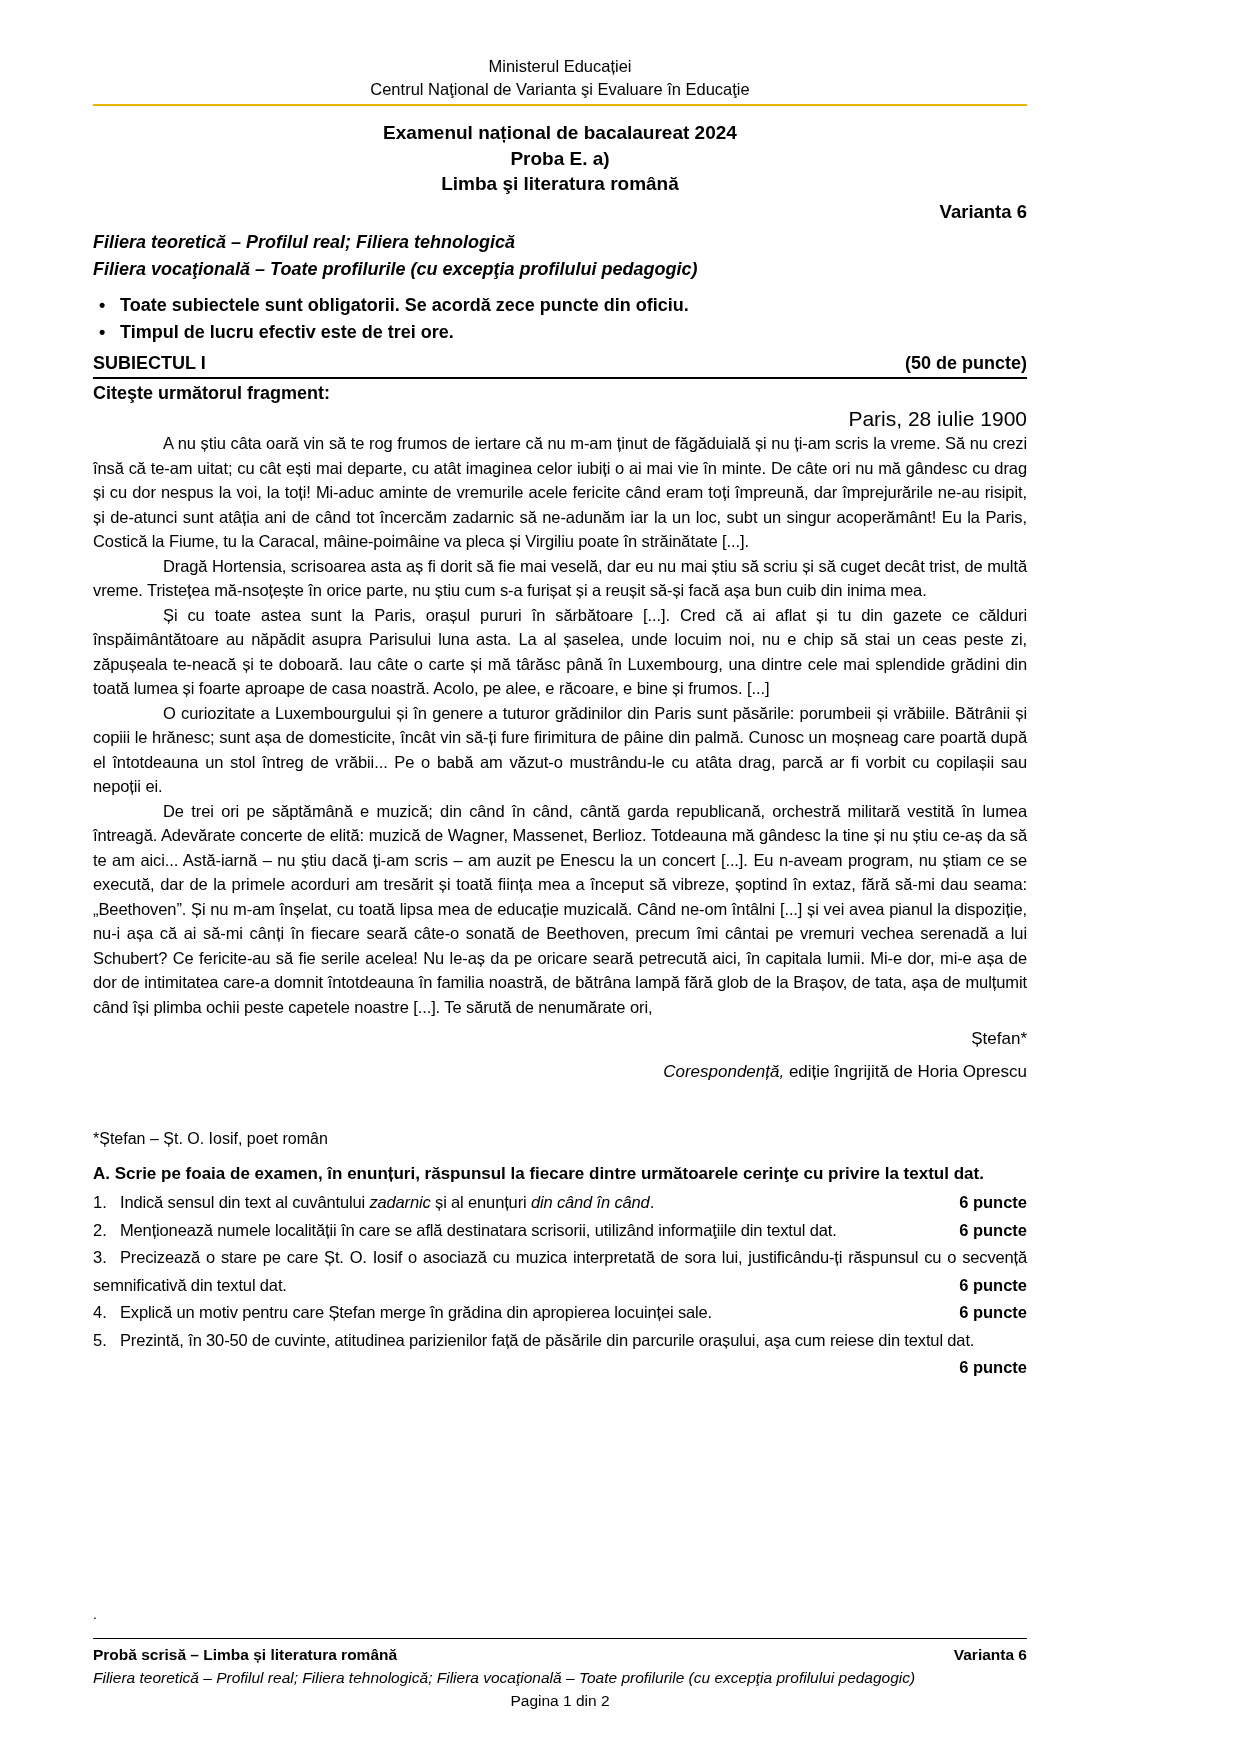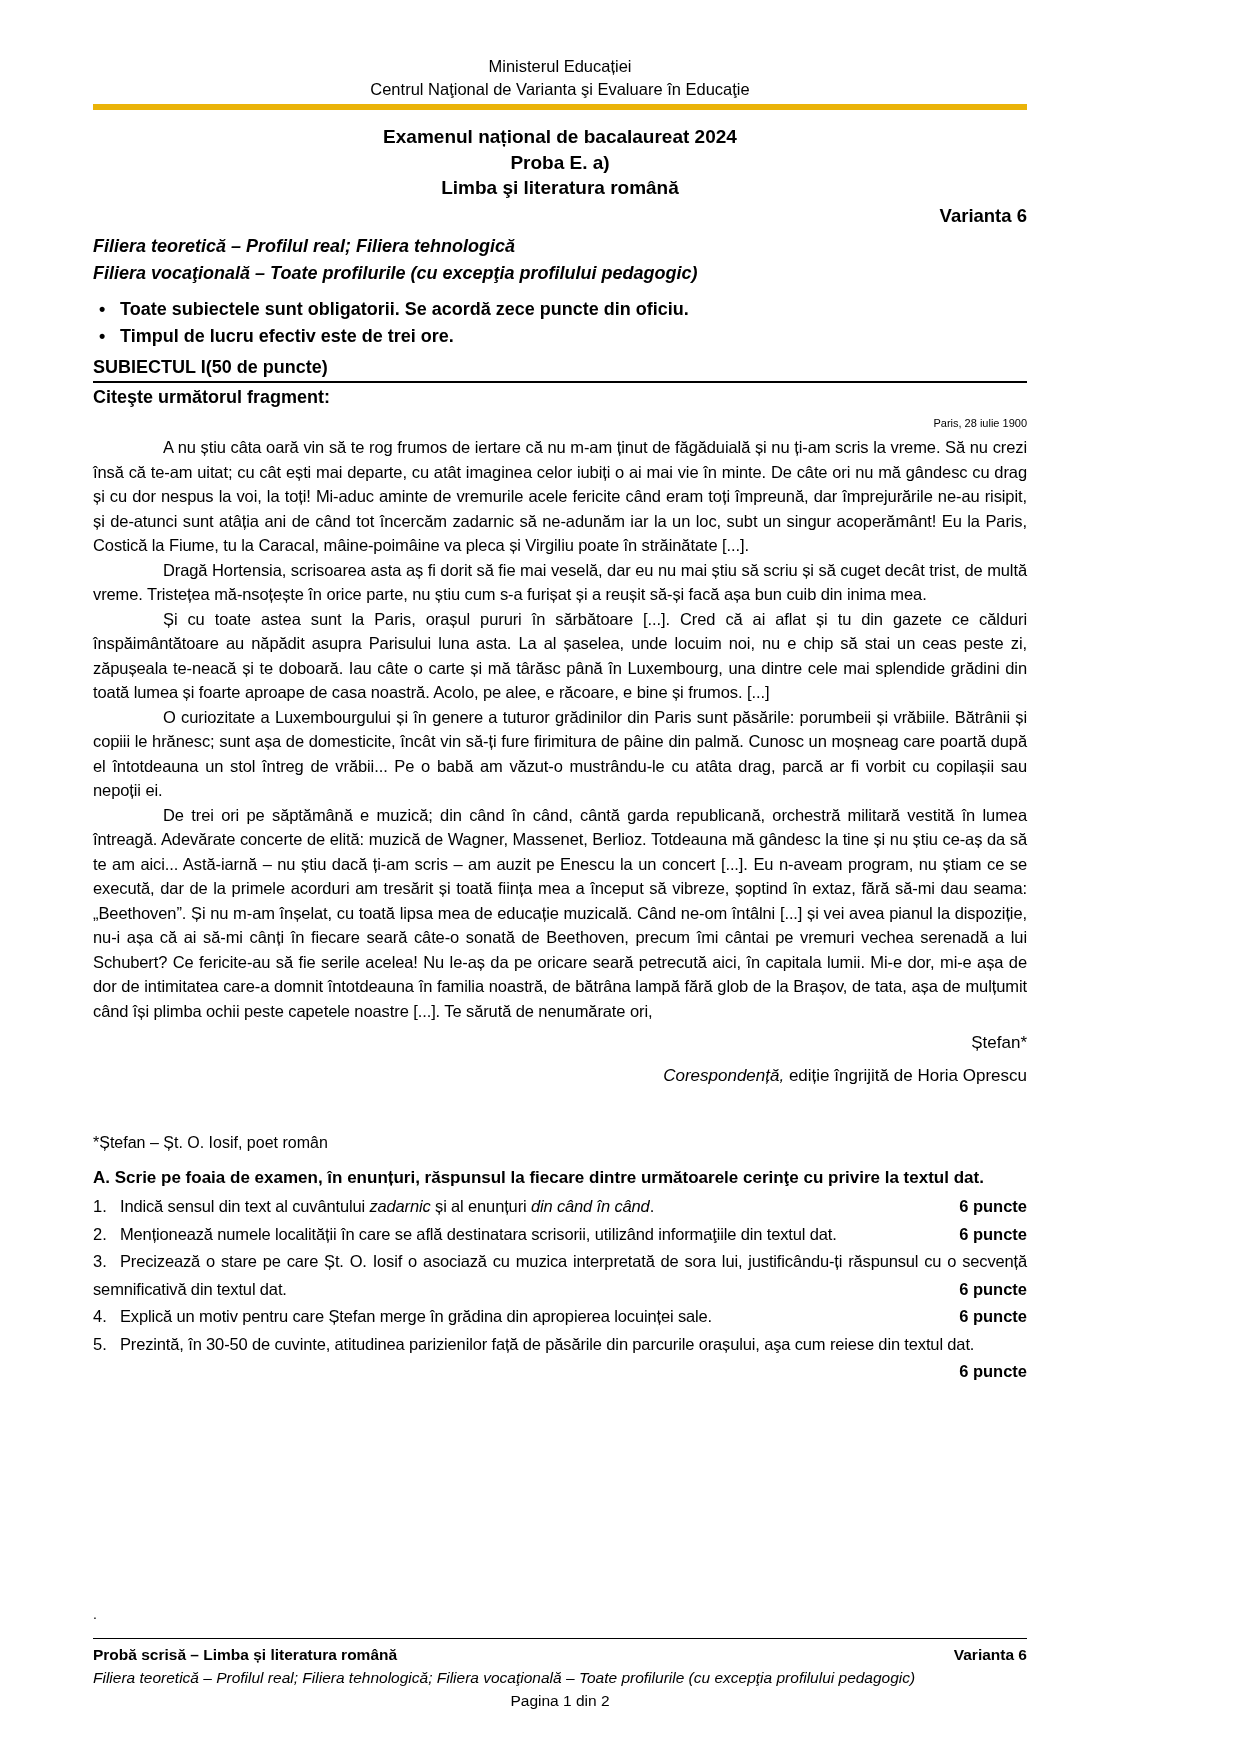--- a/index.html
+++ b/index.html
@@ -12,21 +12,21 @@
   .page {
     position: relative;
     width: 1241px; height: 1755px;
     padding: 55px 214px 0 93px;
     box-sizing: border-box;
     overflow: hidden;
   }
   .doc-header {
     text-align: center;
     font-size: 16.5px; line-height: 23px;
-    border-bottom: 6px solid #eab308;
+    border-bottom: 2px solid #eab308;
     padding-bottom: 3px;
   }
   .title-block {
     margin-top: 14px;
     text-align: center;
     font-weight: bold;
     font-size: 19px; line-height: 25.5px;
   }
   .variant {
     text-align: right;
@@ -42,28 +42,28 @@
   .bullets {
     margin: 8px 0 0 0; padding: 0;
     list-style: none;
     font-weight: bold;
     font-size: 18px; line-height: 27.5px;
   }
   .bullets li { position: relative; padding-left: 27px; }
   .bullets li::before { content: "•"; position: absolute; left: 6px; }
   .subject-row {
     margin-top: 4px;
-    display: flex; 
+    display: flex; justify-content: space-between;
     font-weight: bold;
     font-size: 18px; line-height: 25px;
     border-bottom: 2px solid #000;
     padding-bottom: 1px;
   }
   .read-instr { font-weight: bold; font-size: 18px; line-height: 28px; }
-  .dateline { text-align: right; font-size: 11px; line-height: 24.5px; }
+  .dateline { text-align: right; font-size: 21px; line-height: 24.5px; }
   .salutation { font-style: italic; margin-left: 93px; font-size: 16.5px; line-height: 24.5px; }
   .frag-p {
     margin: 0;
     text-align: justify;
     text-indent: 70px;
     font-size: 16.5px; line-height: 24.5px;
     letter-spacing: -0.1px;
   }
   .signature { text-align: right; font-size: 17px; line-height: 27px; margin-top: 6px; }
   .source { text-align: right; font-size: 17px; line-height: 27px; margin-top: 6px; }

